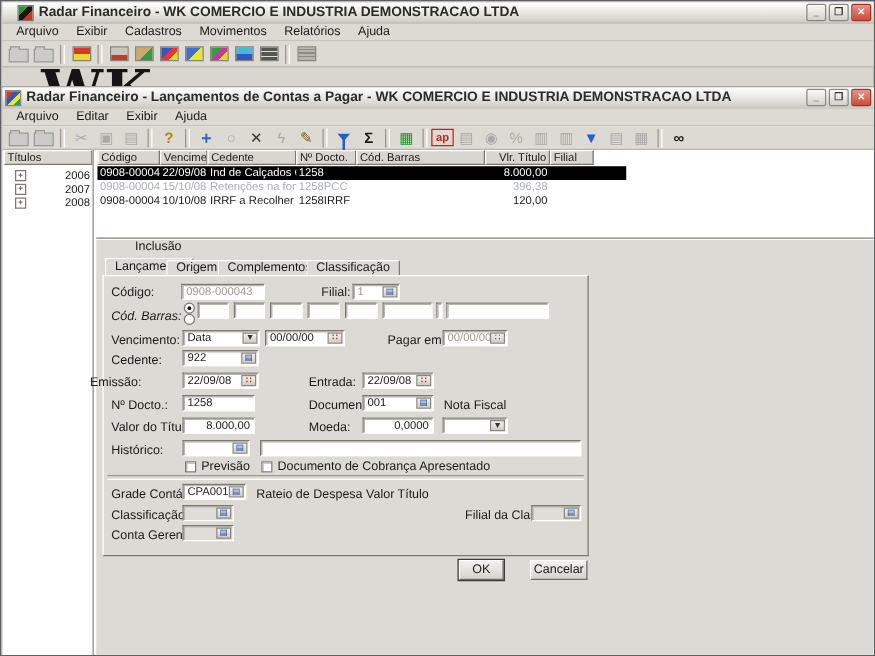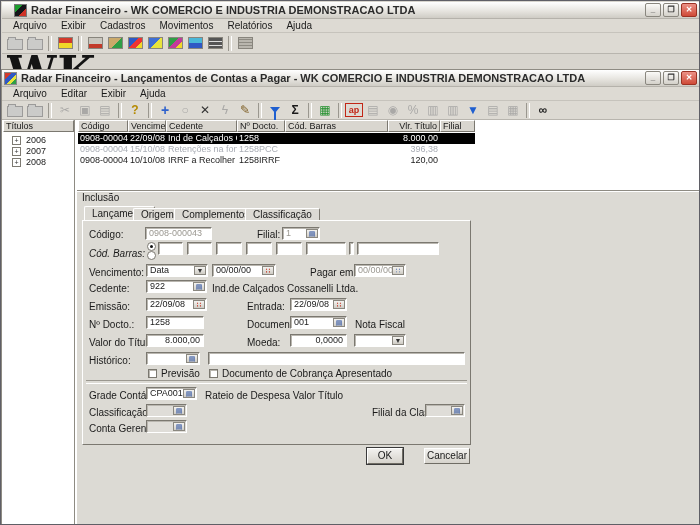--- a/index.html
+++ b/index.html
@@ -1,19 +1,19 @@
 <!DOCTYPE html>
 <html><head>
 <meta charset="utf-8">
 <style>
   html,body{margin:0;padding:0;background:#9aa0a8;}
   .screen{position:relative;width:700px;height:525px;background:#D8D5CE;
     font-family:"Liberation Sans",sans-serif;font-size:10px;color:#1a1a1a;
     border:1px solid #5f5f66;box-sizing:border-box;overflow:hidden;}
-  .abs{position:absolute;}
+  .abs{position:absolute;padding-left:26px;}
   
   .titlebar{left:1px;width:697px;height:17px;background:linear-gradient(180deg,#ffffff,#e7e5e0 55%,#cfccc5);
     display:flex;align-items:center;padding:0 2px;box-sizing:border-box;border-bottom:1px solid #b5b2ab;}
   .titlebar .ttext{font-weight:bold;font-size:11px;color:#2b2b2b;margin-left:4px;white-space:nowrap;
     overflow:hidden;flex:1;}
   .appicon{width:13px;height:13px;border:1px solid #777;box-sizing:border-box;
     background:linear-gradient(135deg,#1d9e2f 0 34%,#15151a 34% 64%,#cf3327 64%);}
   .appicon2{width:13px;height:13px;box-sizing:border-box;border:1px solid #888;
     background:linear-gradient(135deg,#d23a2c 0 30%,#2f58c4 30% 55%,#e8e43c 55% 75%,#2f9e46 75%);}
   .winbtns{display:flex;gap:2px;}
@@ -274,23 +274,22 @@
       <div class="fld" style="left:355px;top:122px;width:82px;"></div>
 
       <div class="lbl" style="left:87px;top:147px;">Vencimento:</div>
       <div class="fld" style="left:144px;top:144px;width:62px;"><span>Data</span><span class="mini" style="color:#333;">▼</span></div>
       <div class="fld" style="left:210px;top:144px;width:64px;"><span>00/00/00</span><span class="mini red">∷</span></div>
       <div class="lbl" style="left:308px;top:147px;">Pagar em:</div>
       <div class="fld gray" style="left:352px;top:144px;width:52px;"><span>00/00/00</span><span class="mini">∷</span></div>
 
       <div class="lbl" style="left:87px;top:163px;">Cedente:</div>
       <div class="fld" style="left:144px;top:160px;width:61px;"><span>922</span><span class="mini">▤</span></div>
-      <div class="lbl" style="left:210px;top:163px;">Ind.de Calçados Cossanelli Ltda.</div>
-
-      <div class="lbl" style="left:87px;top:181px;">Emissão:</div>
+
+      <div class="lbl" style="left:70px;top:181px;">Emissão:</div>
       <div class="fld" style="left:144px;top:178px;width:61px;"><span>22/09/08</span><span class="mini red">∷</span></div>
       <div class="lbl" style="left:245px;top:181px;">Entrada:</div>
       <div class="fld" style="left:288px;top:178px;width:57px;"><span>22/09/08</span><span class="mini red">∷</span></div>
 
       <div class="lbl" style="left:87px;top:199px;">Nº Docto.:</div>
       <div class="fld" style="left:144px;top:196px;width:58px;">1258</div>
       <div class="lbl" style="left:245px;top:199px;">Documento:</div>
       <div class="fld" style="left:288px;top:196px;width:57px;"><span>001</span><span class="mini">▤</span></div>
       <div class="lbl" style="left:353px;top:199px;">Nota Fiscal</div>
 

